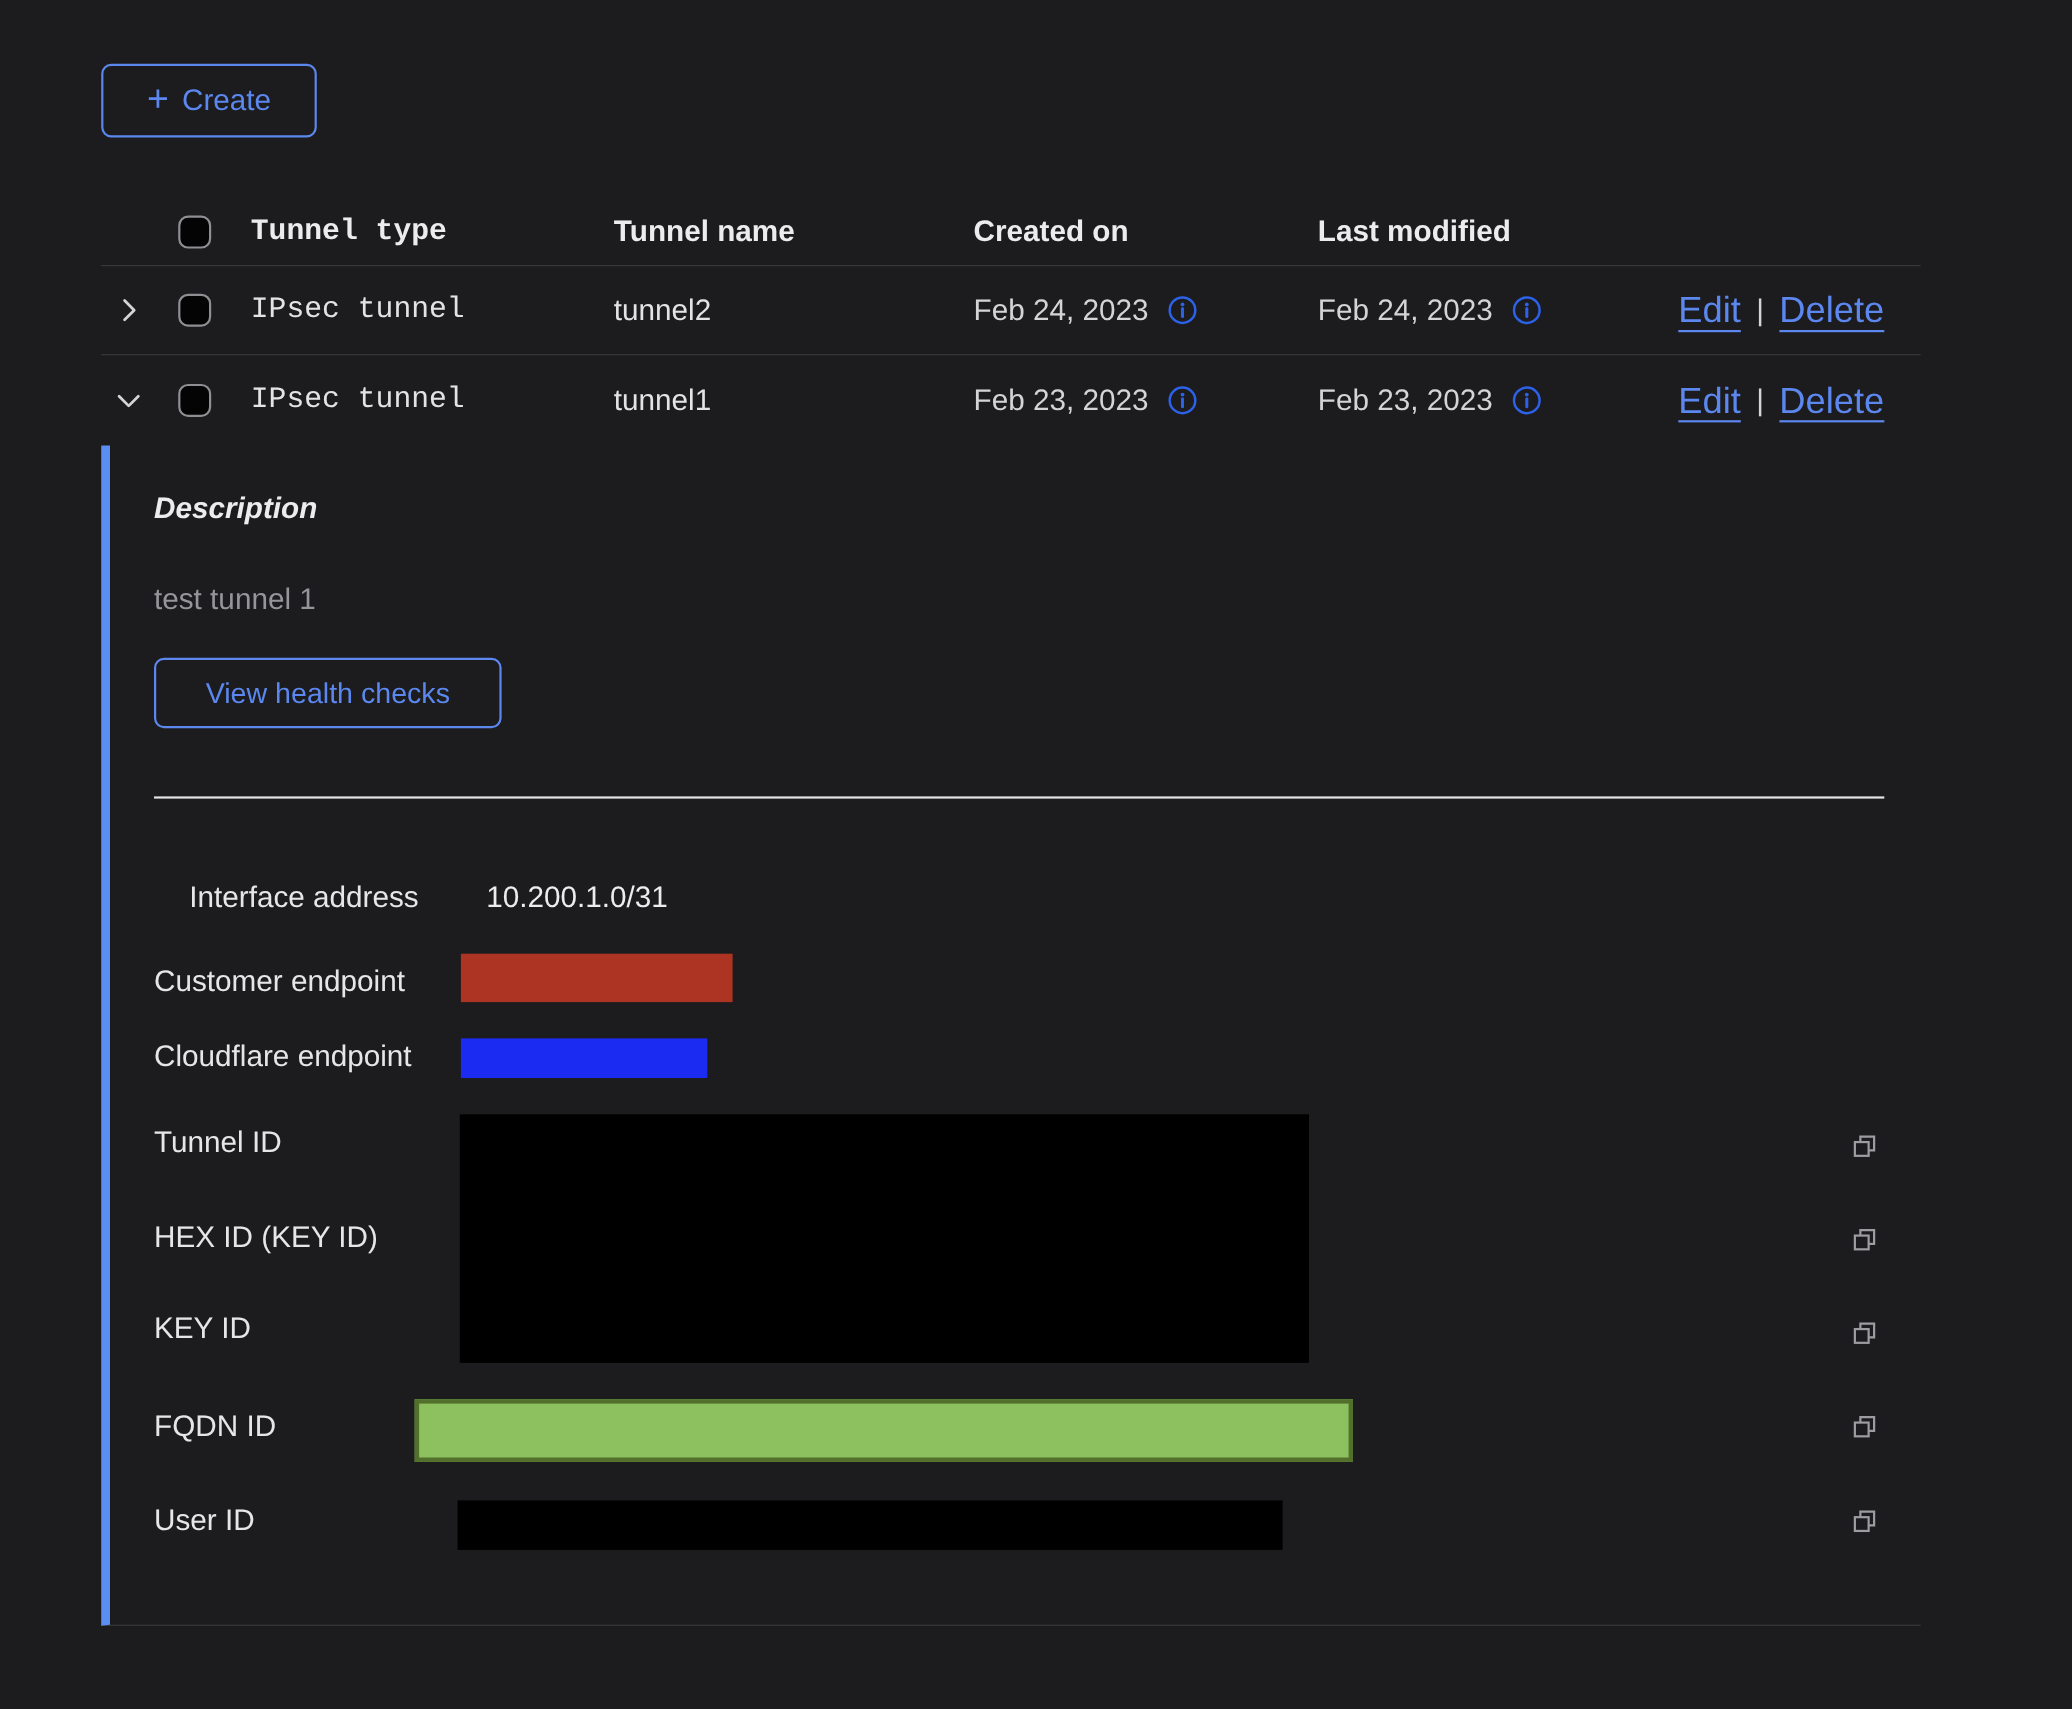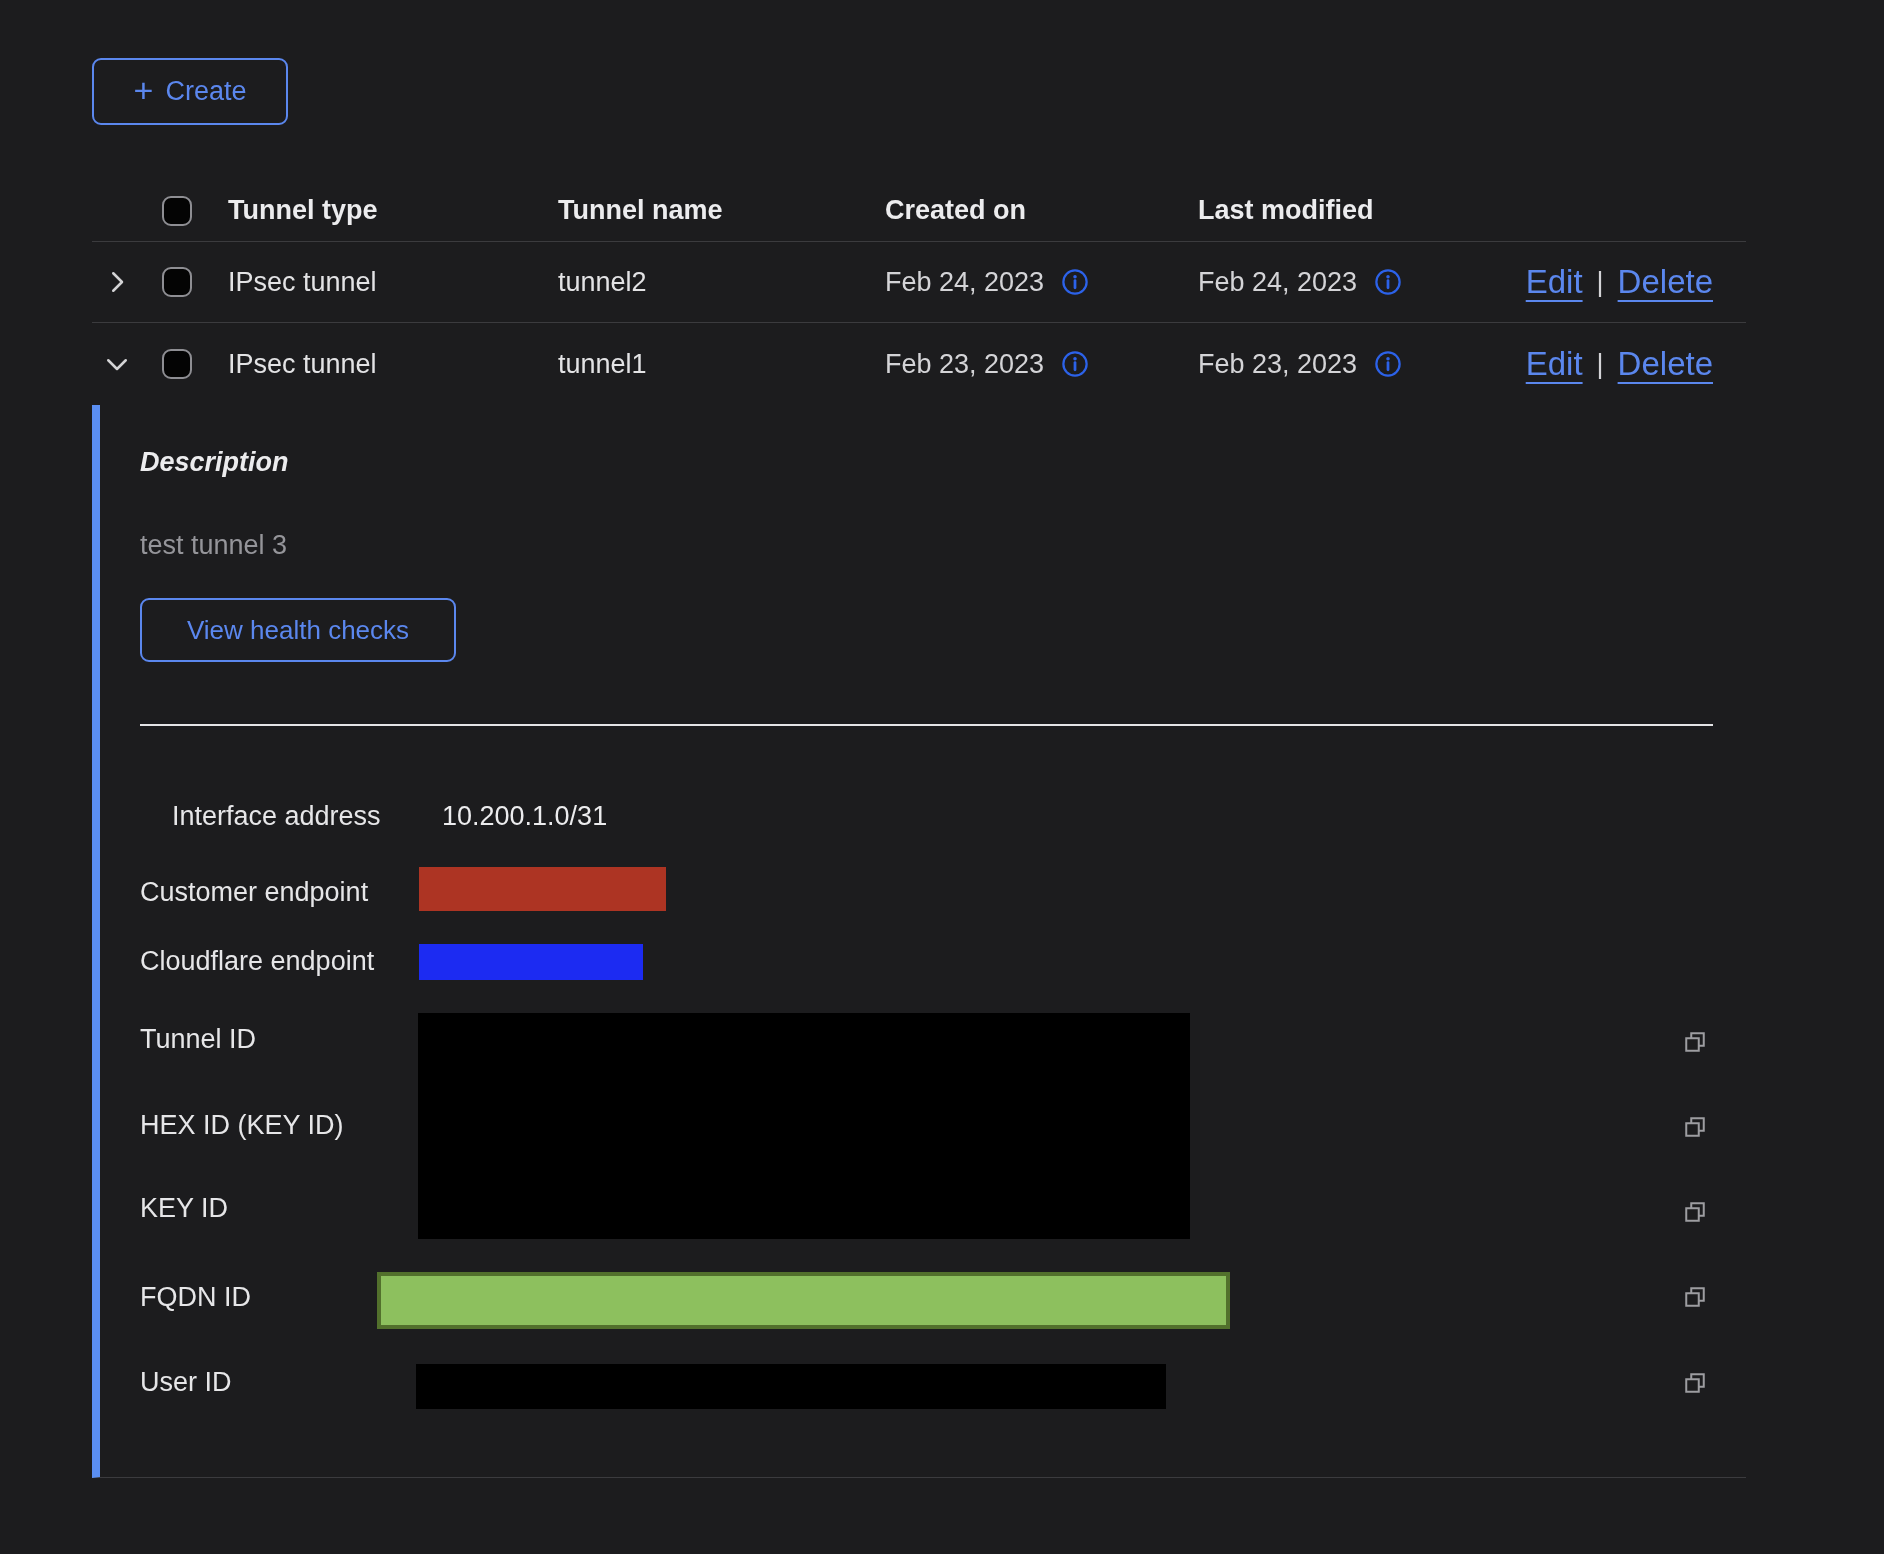--- a/index.html
+++ b/index.html
@@ -23,21 +23,21 @@
   .create-btn .plus{font-size:34px;font-weight:300;line-height:1;margin-top:-3px;}
 
   
   .table{position:absolute;left:92px;top:180px;width:1654px;font-size:27px;}
   .trow{display:flex;align-items:center;border-bottom:1px solid var(--divider);}
   .thead{height:62px;font-weight:700;color:#ececee;}
   .tbody-row1{height:81px;}
   .tbody-row2{height:82px;border-bottom:none;}
   .col-chev{width:70px;display:flex;align-items:center;padding-left:10px;}
   .col-cb{width:66px;display:flex;align-items:center;}
-  .col-type{width:330px;}
+  .col-type{width:330px;font-family:Liberation Mono, monospace;}
   .col-name{width:327px;}
   .col-created{width:273px;display:flex;align-items:center;}
   .col-modified{width:314px;display:flex;align-items:center;margin-left:40px;}
   .col-actions{flex:1;display:flex;align-items:center;justify-content:flex-end;padding-right:33px;gap:14px;}
   .date{color:var(--text-dim);}
   .info-icon{margin-left:16px;display:inline-flex;cursor:pointer;}
   .checkbox{width:30px;height:30px;border:2px solid var(--checkbox-border);border-radius:9px;background:#040404;cursor:pointer;}
   .chev-btn{background:none;border:none;cursor:pointer;display:flex;align-items:center;padding:0;}
   .link{color:var(--accent);text-decoration:underline;text-underline-offset:7px;text-decoration-thickness:2px;cursor:pointer;font-size:33px;}
   .sep{color:var(--text-dim);}
@@ -168,21 +168,21 @@
         <a class="link">Edit</a>
         <span class="sep">|</span>
         <a class="link">Delete</a>
       </div>
     </div>
   </div>
 
   <div class="panel">
 
     <div class="abs vcenter label-strong" style="left:40px;top:57px;font-style:italic;">Description</div>
-    <div class="abs vcenter desc-value" style="left:40px;top:140px;">test tunnel 3</div>
+    <div class="abs vcenter desc-value" style="left:40px;top:140px;">test tunnel 1</div>
 
     <button class="health-btn">View health checks</button>
 
     <div class="light-rule"></div>
 
     <div class="abs vcenter field-label" style="left:40px;top:411px;margin-left:32px;">Interface address</div>
     <div class="abs vcenter field-value" style="left:342px;top:411px;">10.200.1.0/31</div>
 
     <div class="abs vcenter field-label" style="left:40px;top:487px;">Customer endpoint</div>
     <div class="redact-red"></div>

